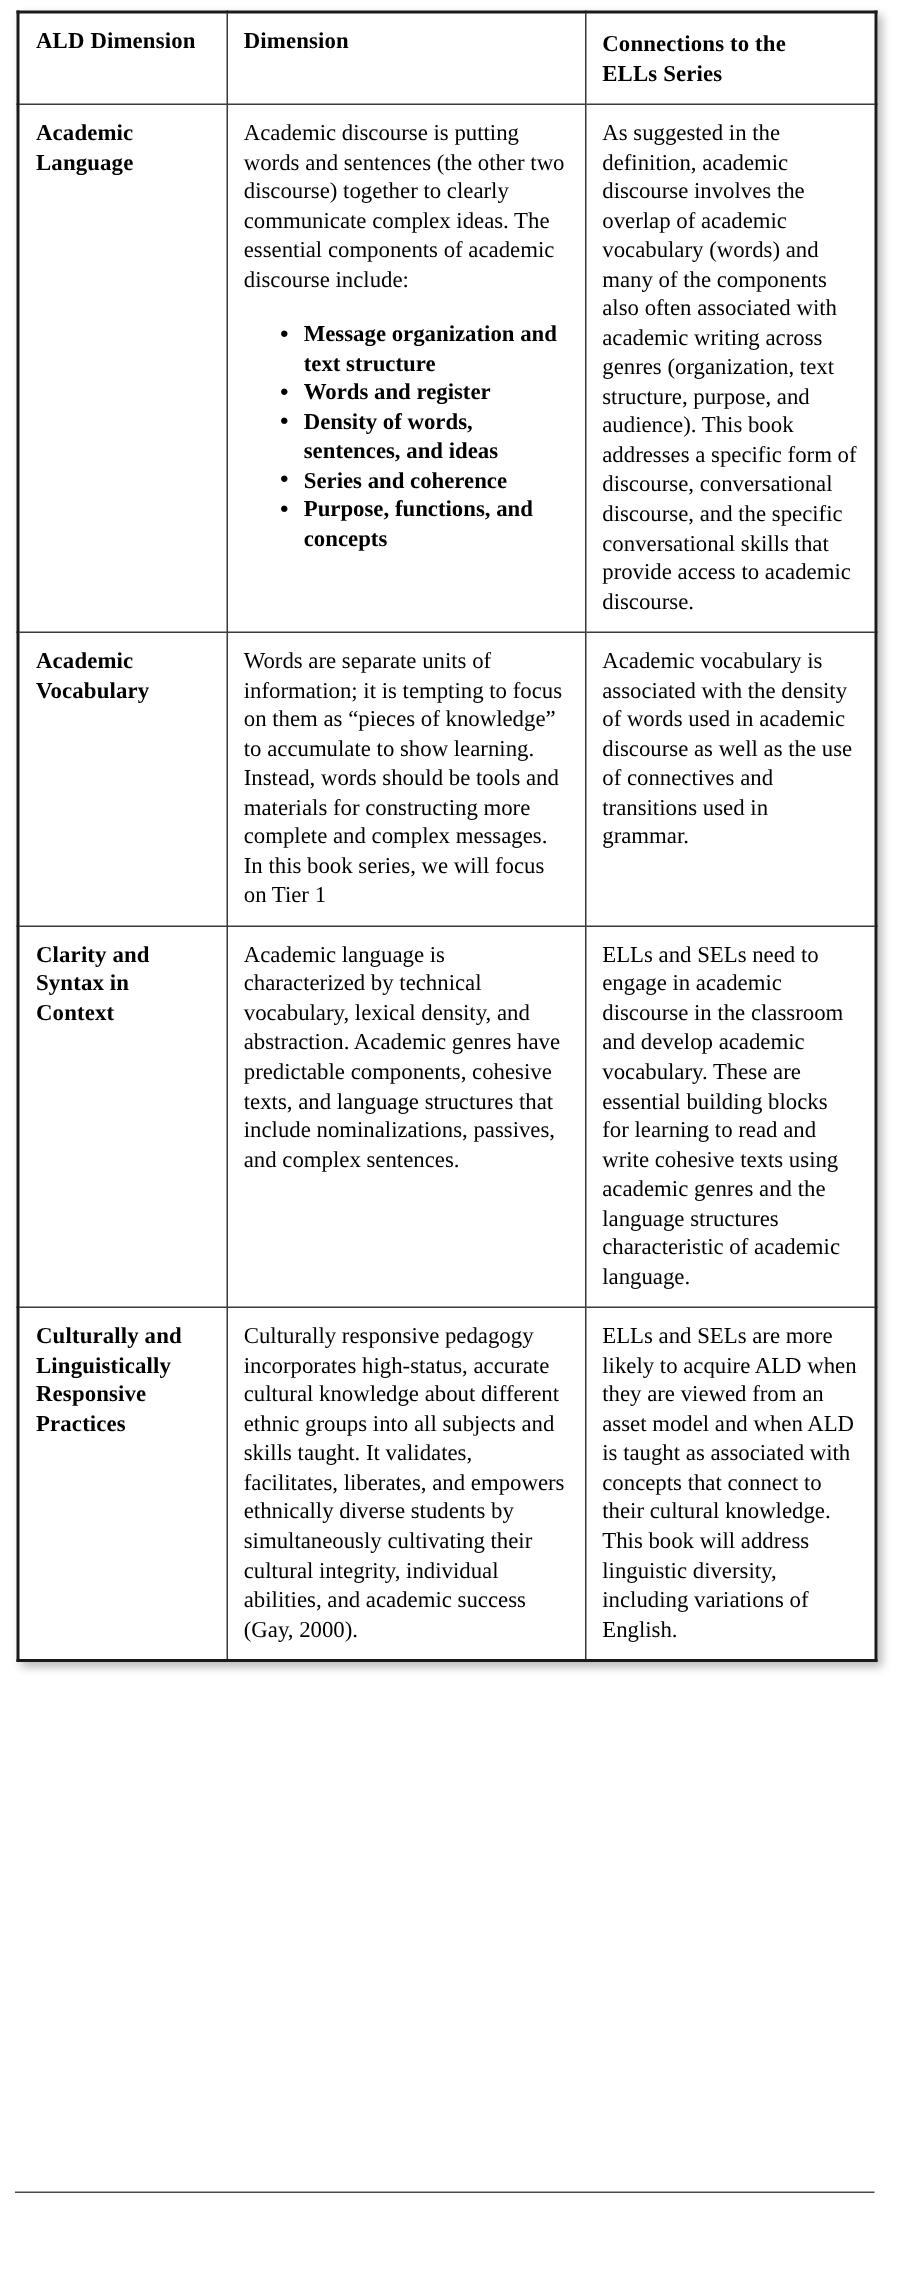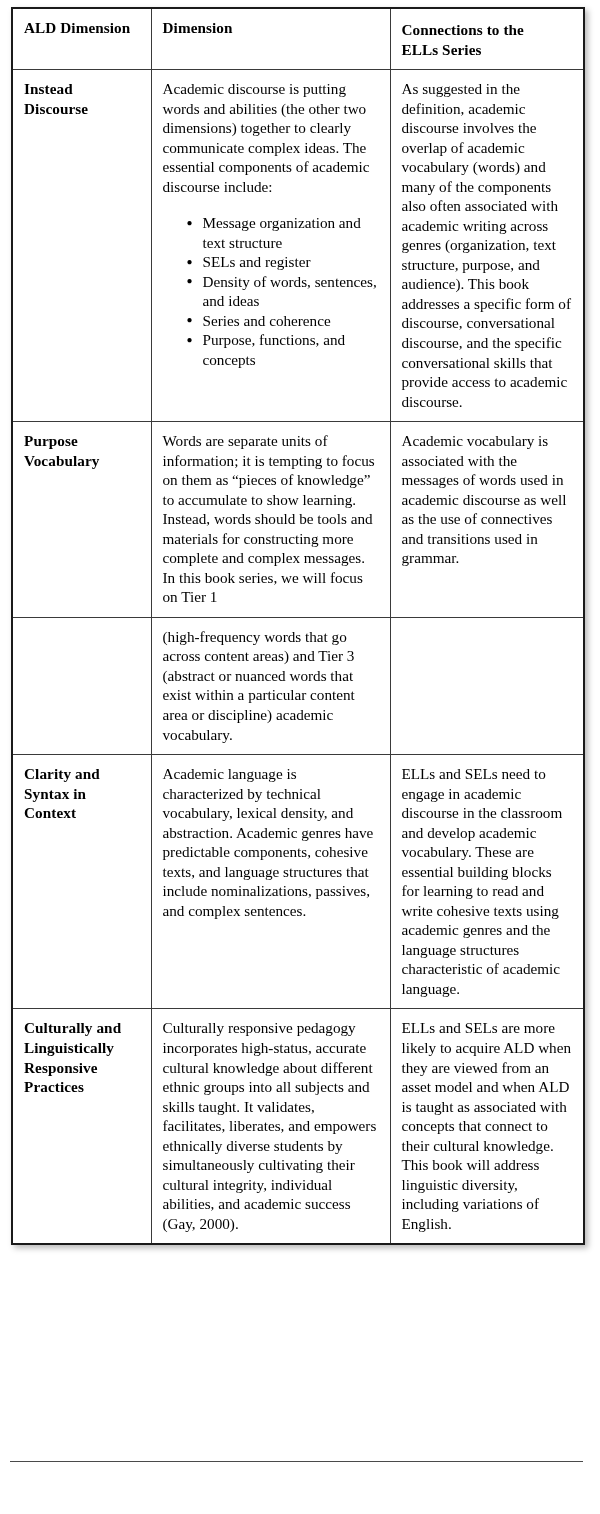--- a/index.html
+++ b/index.html
@@ -72,20 +72,21 @@
   }
 
   td.cell p {
     margin: 0;
   }
 
   ul.bullets {
     margin: 17px 0 0 0;
     padding: 0 0 0 26px;
     list-style: none;
+    font-weight: bold;
   }
   ul.bullets li {
     position: relative;
     margin: 0 0 0 0;
     padding: 0 0 0 14px;
     line-height: 1.285;
   }
   ul.bullets li::before {
     content: "\25CF";
     position: absolute;
@@ -136,55 +137,46 @@
           <th>Dimension</th>
           <th class="hdr-tall">
             <span>Connections to the</span><br>
             <span>ELLs Series</span>
           </th>
         </tr>
       </thead>
       <tbody>
 
         <tr>
-          <td class="dim">Instead Discourse</td>
-          <td class="cell">
-            <p>Academic discourse is putting words and abilities (the other two dimensions) together to clearly communicate complex ideas. The essential components of academic discourse include:</p>
+          <td class="dim">Academic Language</td>
+          <td class="cell">
+            <p>Academic discourse is putting words and sentences (the other two discourse) together to clearly communicate complex ideas. The essential components of academic discourse include:</p>
             <ul class="bullets">
               <li>Message organization and text structure</li>
-              <li>SELs and register</li>
+              <li>Words and register</li>
               <li>Density of words, sentences, and ideas</li>
               <li>Series and coherence</li>
               <li>Purpose, functions, and concepts</li>
             </ul>
           </td>
           <td class="cell">
             <p>As suggested in the definition, academic discourse involves the overlap of academic vocabulary (words) and many of the components also often associated with academic writing across genres (organization, text structure, purpose, and audience). This book addresses a specific form of discourse, conversational discourse, and the specific conversational skills that provide access to academic discourse.</p>
           </td>
         </tr>
 
         <tr>
-          <td class="dim">Purpose Vocabulary</td>
+          <td class="dim">Academic Vocabulary</td>
           <td class="cell">
             <p>Words are separate units of information; it is tempting to focus on them as “pieces of knowledge” to accumulate to show learning. Instead, words should be tools and materials for constructing more complete and complex messages. In this book series, we will focus on Tier 1</p>
           </td>
           <td class="cell">
-            <p>Academic vocabulary is associated with the messages of words used in academic discourse as well as the use of connectives and transitions used in grammar.</p>
-          </td>
-        </tr>
-
-        <tr>
-          <td class="dim"></td>
-          <td class="cell">
-            <p>(high-frequency words that go across content areas) and Tier 3 (abstract or nuanced words that exist within a particular content area or discipline) academic vocabulary.</p>
-          </td>
-          <td class="cell">
-            <p></p>
-          </td>
-        </tr>
+            <p>Academic vocabulary is associated with the density of words used in academic discourse as well as the use of connectives and transitions used in grammar.</p>
+          </td>
+        </tr>
+
 
         <tr>
           <td class="dim">Clarity and Syntax in Context</td>
           <td class="cell">
             <p>Academic language is characterized by technical vocabulary, lexical density, and abstraction. Academic genres have predictable components, cohesive texts, and language structures that include nominalizations, passives, and complex sentences.</p>
           </td>
           <td class="cell">
             <p>ELLs and SELs need to engage in academic discourse in the classroom and develop academic vocabulary. These are essential building blocks for learning to read and write cohesive texts using academic genres and the language structures characteristic of academic language.</p>
           </td>
         </tr>

